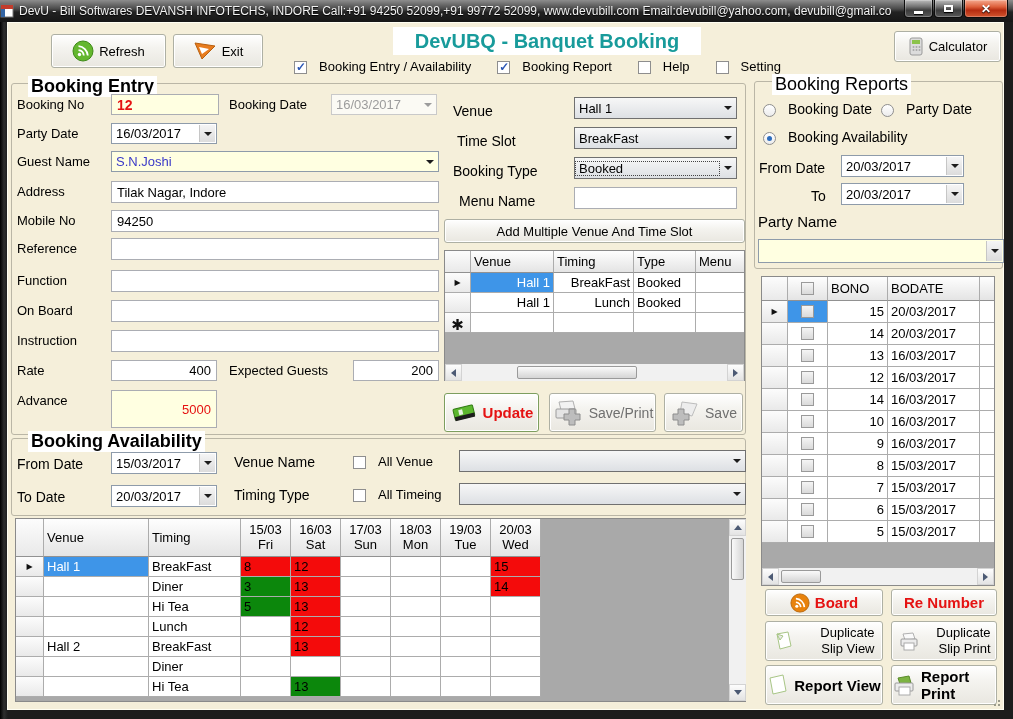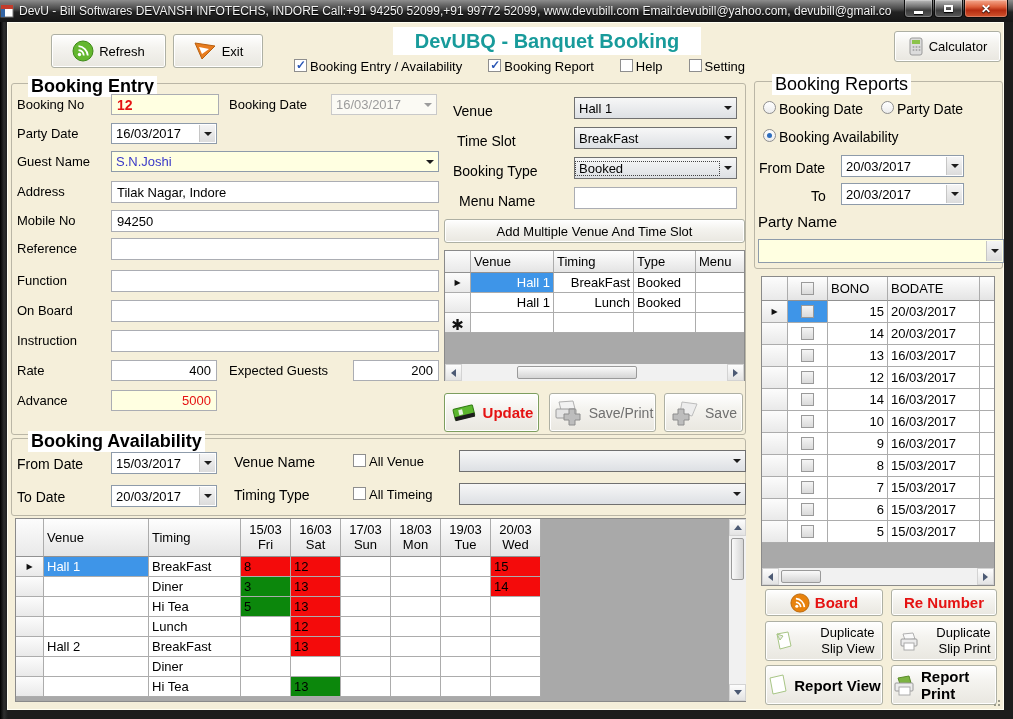--- a/index.html
+++ b/index.html
@@ -34,21 +34,21 @@
 .arrow{width:0;height:0;border-left:4px solid transparent;border-right:4px solid transparent;border-top:4px solid #1c1c1c;}
 .combo.disabled .arrow{border-top-color:#9c9c9c;}
 .btn{position:absolute;display:flex;align-items:center;justify-content:center;gap:5px;background:linear-gradient(#ffffff,#f4f3ef 40%,#e9e7e0);border:1px solid #aeb0a4;border-radius:3px;font-size:13px;box-shadow:0 0 0 1px #fff inset;}
 .btn.red{color:#e51212;font-weight:bold;font-size:15px;}
 .btn.bb{font-weight:bold;font-size:15px;}
 .btn.graytxt{color:#6f6f6f;font-size:14px;}
 .btn .wrap2{text-align:right;line-height:1.25;font-size:13px;}
 .groupbox{position:absolute;border:1px solid #bab6a6;border-radius:3px;}
 .gblabel{position:absolute;font-size:18px;background:#ffffff;padding:0 3px;white-space:nowrap;margin-left:8px;}
 .gblabel.b{font-weight:bold;}
-.cbitem{display:flex;align-items:flex-start;gap:3px;font-size:13px;white-space:nowrap;}
+.cbitem{display:flex;align-items:flex-end;gap:12px;font-size:13px;white-space:nowrap;}
 .cb{width:13px;height:13px;background:#fff;border:1px solid #8e8e8e;position:relative;flex:none;}
 .cb.on::after{content:"\2713";position:absolute;left:1px;top:-2px;font-size:12px;font-weight:bold;color:#2b57b5;}
 .radio{width:13px;height:13px;border-radius:50%;border:1px solid #8e8e8e;background:linear-gradient(#fff,#ececec);position:relative;flex:none;}
 .radio.on::after{content:"";position:absolute;left:3px;top:3px;width:5px;height:5px;border-radius:50%;background:#2e6dbd;}
 .navrow{position:absolute;display:flex;gap:26px;align-items:center;}
 .apptitle{position:absolute;background:#fff;display:flex;align-items:center;justify-content:center;font-weight:bold;font-size:20px;}
 .grid{position:absolute;background:#a9a9a9;border:1px solid #8a8a8a;overflow:hidden;}
 .grow{display:flex;}
 .gcell{border-right:1px solid #acacac;border-bottom:1px solid #acacac;background:#fff;font-size:13px;display:flex;align-items:center;padding:0 3px;overflow:hidden;white-space:nowrap;flex:none;}
 .gcell.head{background:linear-gradient(#fefefe,#e4e4e4);border-bottom:1px solid #919191;}
@@ -209,21 +209,21 @@
 
     <span class="lbl" style="left:9px;top:310px;">Instruction</span>
     <div class="tbox" style="left:103px;top:307px;width:328px;height:22px;"></div>
 
     <span class="lbl" style="left:9px;top:340px;">Rate</span>
     <div class="tbox num" style="left:103px;top:337px;width:106px;height:21px;">400</div>
     <span class="lbl" style="left:221px;top:340px;">Expected Guests</span>
     <div class="tbox num" style="left:345px;top:337px;width:86px;height:21px;">200</div>
 
     <span class="lbl" style="left:9px;top:370px;">Advance</span>
-    <div class="tbox num yellow redtext" style="left:103px;top:367px;width:106px;height:21px;">5000</div>
+    <div class="tbox num yellow redtext" style="left:103px;top:367px;width:106px;height:38px;">5000</div>
 
     <span class="lbl big" style="left:445px;top:80px;">Venue</span>
     <div class="combo gray" style="left:566px;top:74px;width:163px;height:22px;">
       <span class="ctext">Hall 1</span>
       <span class="cbtn">
           <span class="arrow"></span>
         </span>
     </div>
     <span class="lbl big" style="left:449px;top:110px;">Time Slot</span>
     <div class="combo gray" style="left:566px;top:104px;width:163px;height:22px;">

